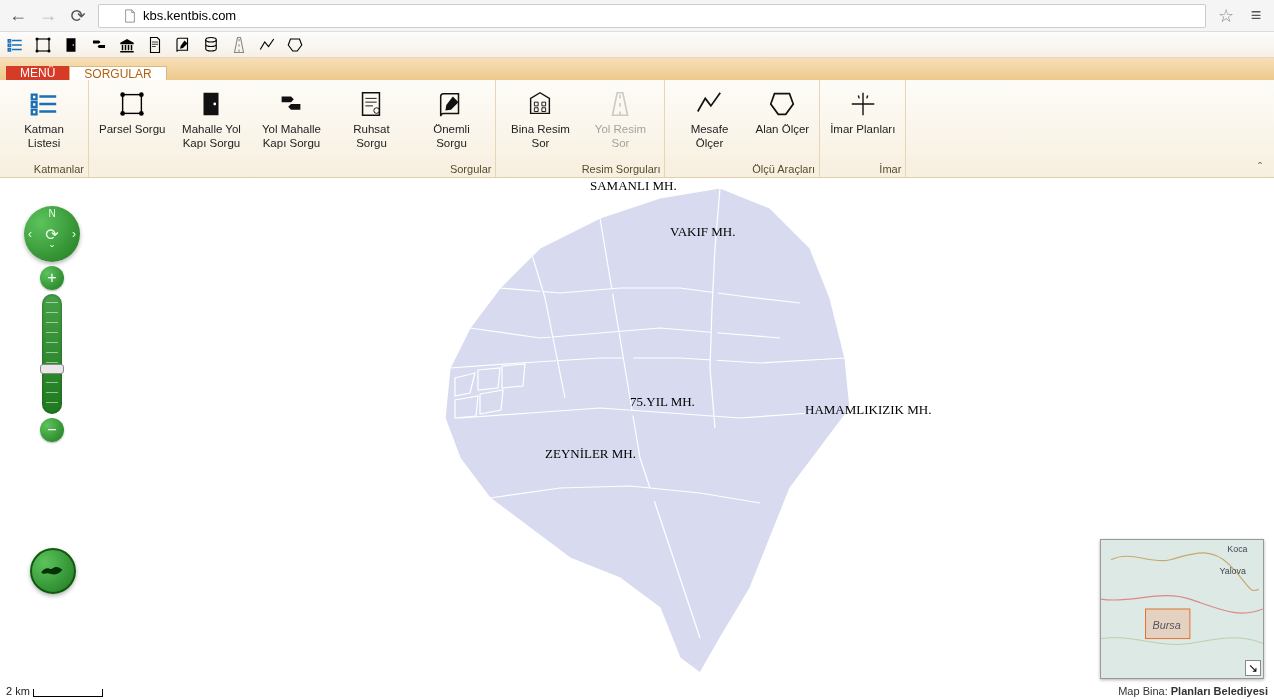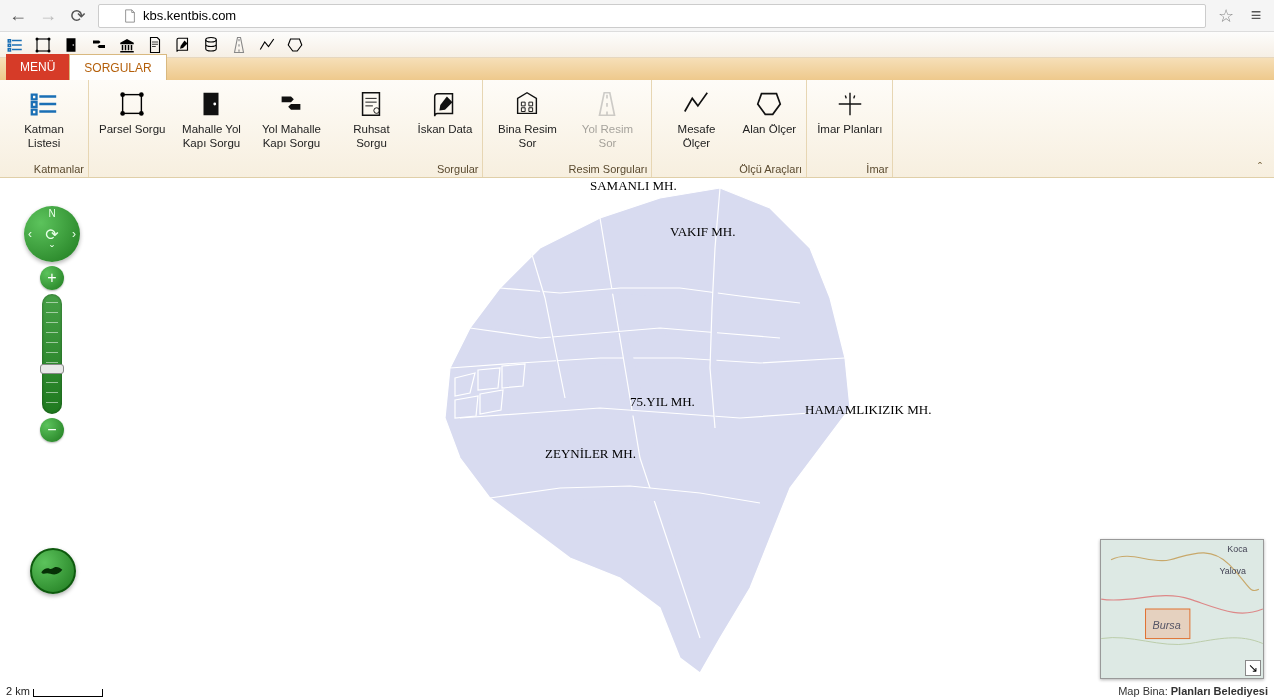--- a/index.html
+++ b/index.html
@@ -15,21 +15,21 @@
 .star-btn { width: 28px; height: 28px; display:flex; align-items:center; justify-content:center; font-size:18px; color:#888; cursor:pointer;}
 .menu-lines-btn { width: 28px; height: 28px; display:flex; align-items:center; justify-content:center; font-size:18px; color:#555; cursor:pointer;}
 
 
 .quick-toolbar { height: 26px; background: linear-gradient(#fdfdfc,#f6efe5); display: flex; align-items: center; padding: 0 4px; gap: 6px; border-bottom: 1px solid #e6d7bf; }
 .quick-toolbar .qt-btn { width: 22px; height: 22px; display: flex; align-items: center; justify-content: center; cursor: pointer; }
 .qt-btn svg { width: 18px; height: 18px; }
 
 
 .tab-strip { height: 22px; background: linear-gradient(#f6dfb8,#eec98c); display: flex; align-items: flex-end; padding-left: 6px; }
-.tab { height: 26px; padding: 0 14px; display: flex; align-items: center; font-size: 12px; cursor: pointer; }
+.tab { height: 14px; padding: 0 14px; display: flex; align-items: center; font-size: 12px; cursor: pointer; }
 .tab.menu-tab { background: #d63b28; color: #fff; font-weight: 500; }
 .tab.active-tab { background: #fff; color: #b45f0a; border: 1px solid #d9b980; border-bottom: none; }
 
 
 .ribbon { height: 98px; background: linear-gradient(#fefcf8, #f7efdf); border-bottom: 1px solid #e0cfa8; display: flex; position: relative; }
 .ribbon-group { display: flex; flex-direction: column; border-right: 1px solid #e7d6b3; padding: 4px 4px 2px 4px; }
 .ribbon-group .items { display: flex; flex: 1; }
 .ribbon-item { display: flex; flex-direction: column; align-items: center; justify-content: flex-start; padding: 2px 6px; cursor: pointer; text-align: center; max-width: 80px; }
 .ribbon-item.disabled { opacity: 0.4; cursor: default; }
 .ribbon-item .ri-icon { height: 36px; display: flex; align-items: center; justify-content: center; }
@@ -221,21 +221,21 @@
           </div>
         <div class="ri-label">Ruhsat Sorgu</div>
       </div>
       <div class="ribbon-item">
         <div class="ri-icon">
             <svg viewBox="0 0 32 32">
               <path d="M5 26V8a3 3 0 013-3h16v21H8a3 3 0 00-3 3z" fill="none" stroke="#111" stroke-width="1.6"></path>
               <path d="M18 8l6 6-8 8-6 1 1-6z" fill="#111"></path>
             </svg>
           </div>
-        <div class="ri-label">İskan Data</div>
+        <div class="ri-label">Önemli Sorgu</div>
       </div>
     </div>
     <div class="group-label">Sorgular</div>
   </div>
 
   <div class="ribbon-group">
     <div class="items">
       <div class="ribbon-item">
         <div class="ri-icon">
             <svg viewBox="0 0 32 32">

